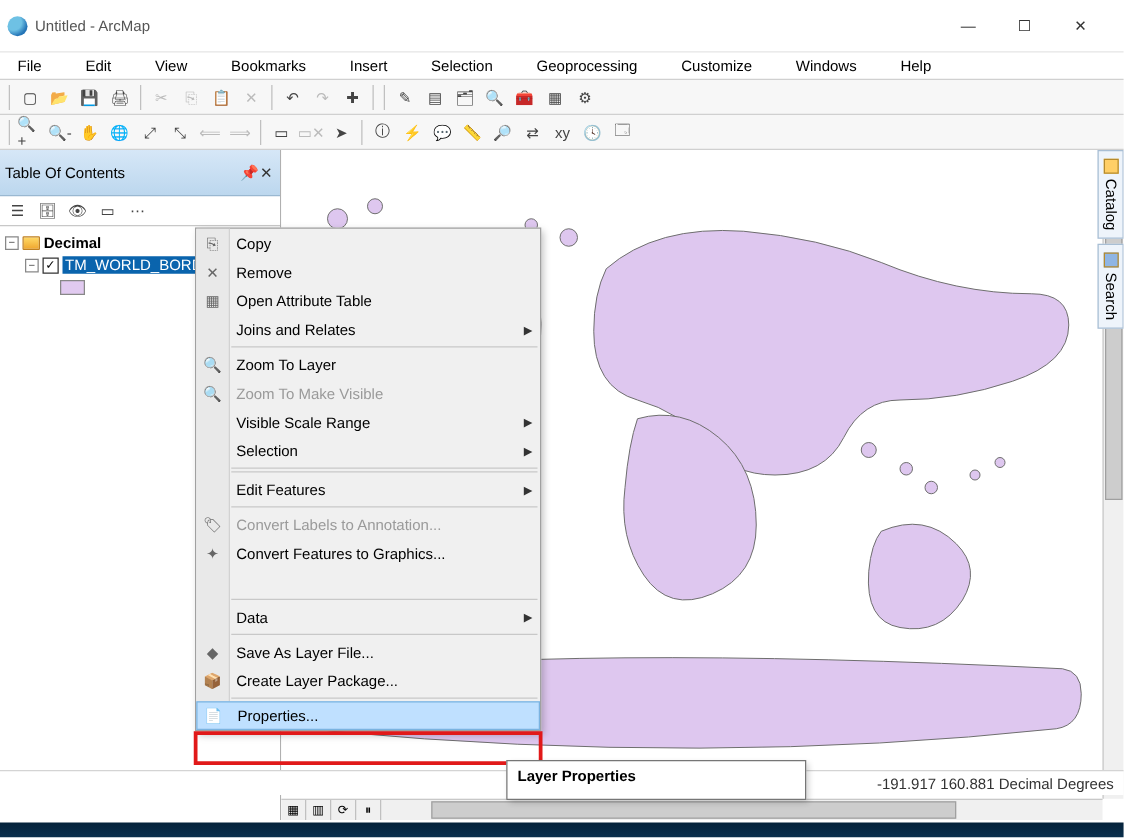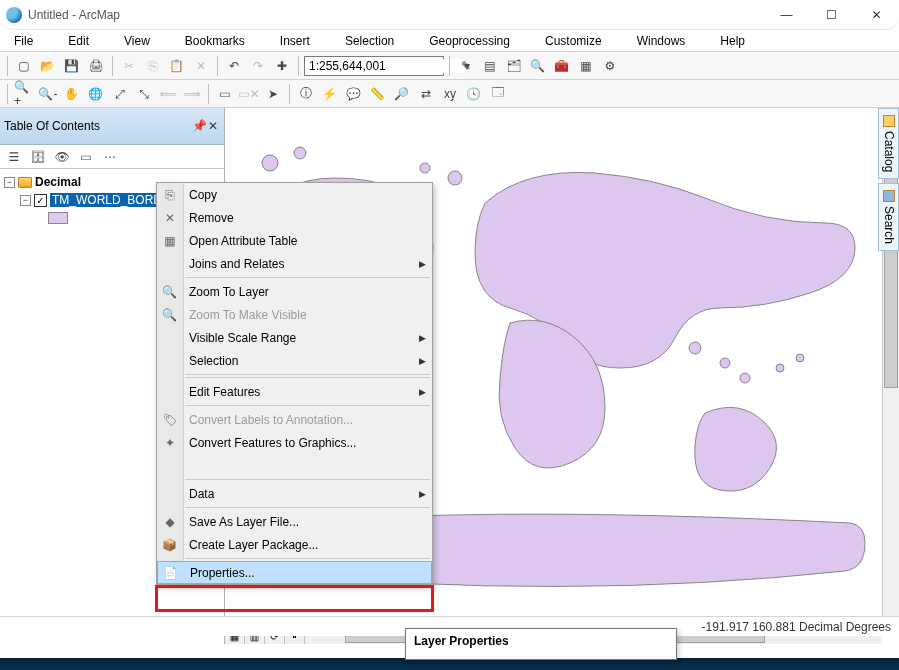--- a/index.html
+++ b/index.html
@@ -1,19 +1,19 @@
 <!DOCTYPE html>
 <html><head>
 <meta charset="utf-8">
 <style>
 * { box-sizing: border-box; margin: 0; padding: 0; font-family: "Segoe UI", Tahoma, sans-serif; font-size: 12px; }
 body { background: #fff; width: 899px; height: 670px; position: relative; overflow: hidden; }
 
 
-.titlebar { height: 30px; display: flex; align-items: center; padding: 0 0 0 6px; background: #fff; border-bottom: 1px solid #e5e5e5; border-radius: 14px; }
+.titlebar { height: 42px; display: flex; align-items: center; padding: 0 12px 0 6px; background: #fff; border-bottom: 1px solid #e5e5e5; }
 .titlebar .app-icon { width: 16px; height: 16px; background: radial-gradient(circle at 30% 30%, #6ec1e4 40%, #2575b7 70%); border-radius: 50%; margin-right: 6px; }
 .titlebar .title { flex: 1; color: #555; }
 .titlebar .win-btns { display: flex; }
 .titlebar .win-btn { width: 45px; height: 30px; display: flex; align-items: center; justify-content: center; color: #333; }
 
 
 .menubar { height: 22px; display: flex; align-items: center; padding: 0 6px; gap: 19px; border-bottom: 1px solid #d0d0d0; }
 .menubar .menu-item { padding: 2px 8px; cursor: default; }
 
 
@@ -66,21 +66,21 @@
 .ctx-item.disabled { color: #9a9a9a; }
 .ctx-item.hl { background: #bfe0ff; border: 1px solid #7bb3e0; height: 23px; margin: 0; }
 .ctx-sep { height: 1px; background: #c8c8c8; margin: 2px 2px 2px 28px; }
 .ctx-redbox { position: absolute; left: 155px; top: 585px; width: 279px; height: 27px; border: 3px solid #e11919; z-index: 60; pointer-events: none; }
 
 
 .status { position: absolute; left: 0; right: 0; bottom: 34px; height: 20px; background: #fff; border-top: 1px solid #d4d4d4; display: flex; align-items: center; padding: 0 8px; }
 .status .coords { margin-left: auto; color: #333; }
 
 
-.tooltip { position: absolute; left: 405px; top: 628px; width: 272px; background: #fff; border: 1px solid #767676; padding: 5px 8px 7px; box-shadow: 2px 2px 5px rgba(0,0,0,0.2); z-index: 80; }
+.tooltip { position: absolute; left: 405px; top: 608px; width: 240px; background: #fff; border: 1px solid #767676; padding: 5px 8px 7px; box-shadow: 2px 2px 5px rgba(0,0,0,0.2); z-index: 80; }
 .tooltip .tt-title { font-weight: bold; margin-bottom: 4px; }
 .tooltip .tt-body { color: #333; }
 
 
 .taskbar { position: absolute; left: 0; right: 0; bottom: 0; height: 12px; background: linear-gradient(#06233b,#0a2f4d); }
 </style>
 </head>
 <body>
 
 <div class="titlebar">
@@ -115,24 +115,20 @@
   <div class="tool-sep"></div>
   <div class="tool-btn disabled">✂</div>
   <div class="tool-btn disabled">⎘</div>
   <div class="tool-btn disabled">📋</div>
   <div class="tool-btn disabled">✕</div>
   <div class="tool-sep"></div>
   <div class="tool-btn">↶</div>
   <div class="tool-btn disabled">↷</div>
   <div class="tool-btn">✚</div>
   <div class="tool-sep"></div>
-  <div class="scale-box">
-    <input value="1:255,644,001" style="">
-    <span class="dd">▾</span>
-  </div>
   <div class="tool-sep"></div>
   <div class="tool-btn">✎</div>
   <div class="tool-btn">▤</div>
   <div class="tool-btn">🗂</div>
   <div class="tool-btn">🔍</div>
   <div class="tool-btn">🧰</div>
   <div class="tool-btn">▦</div>
   <div class="tool-btn">⚙</div>
 </div>
 

